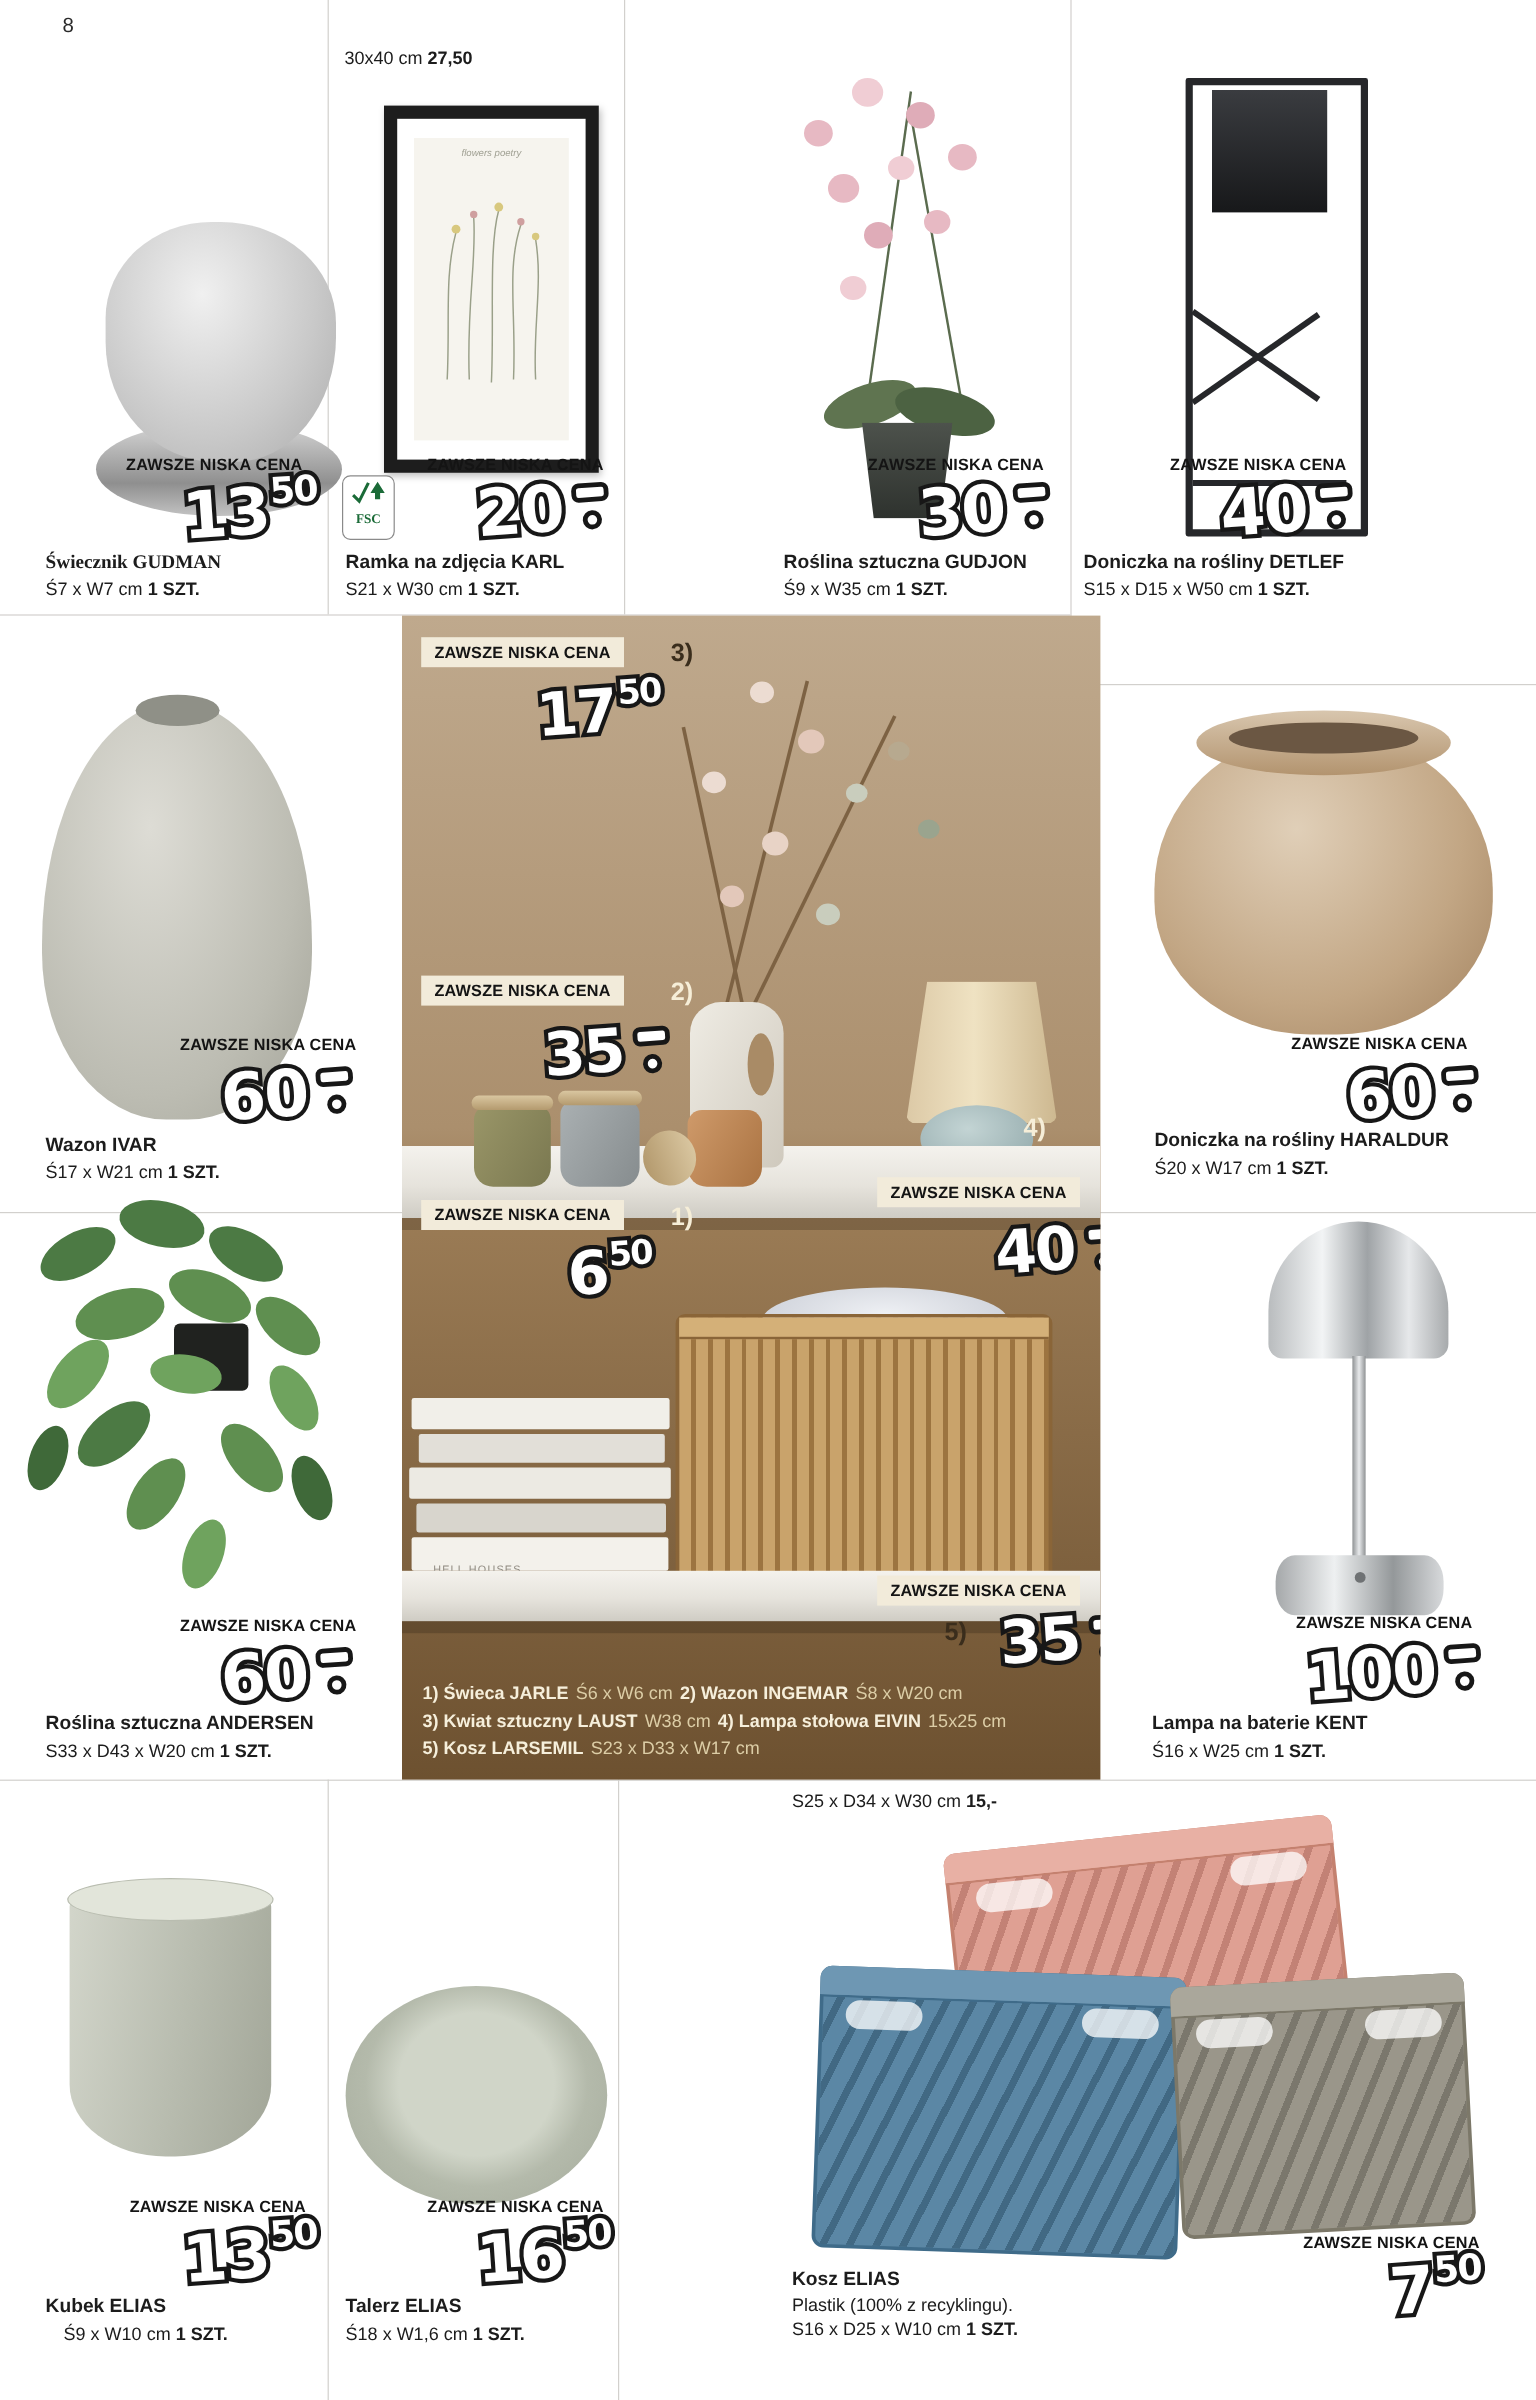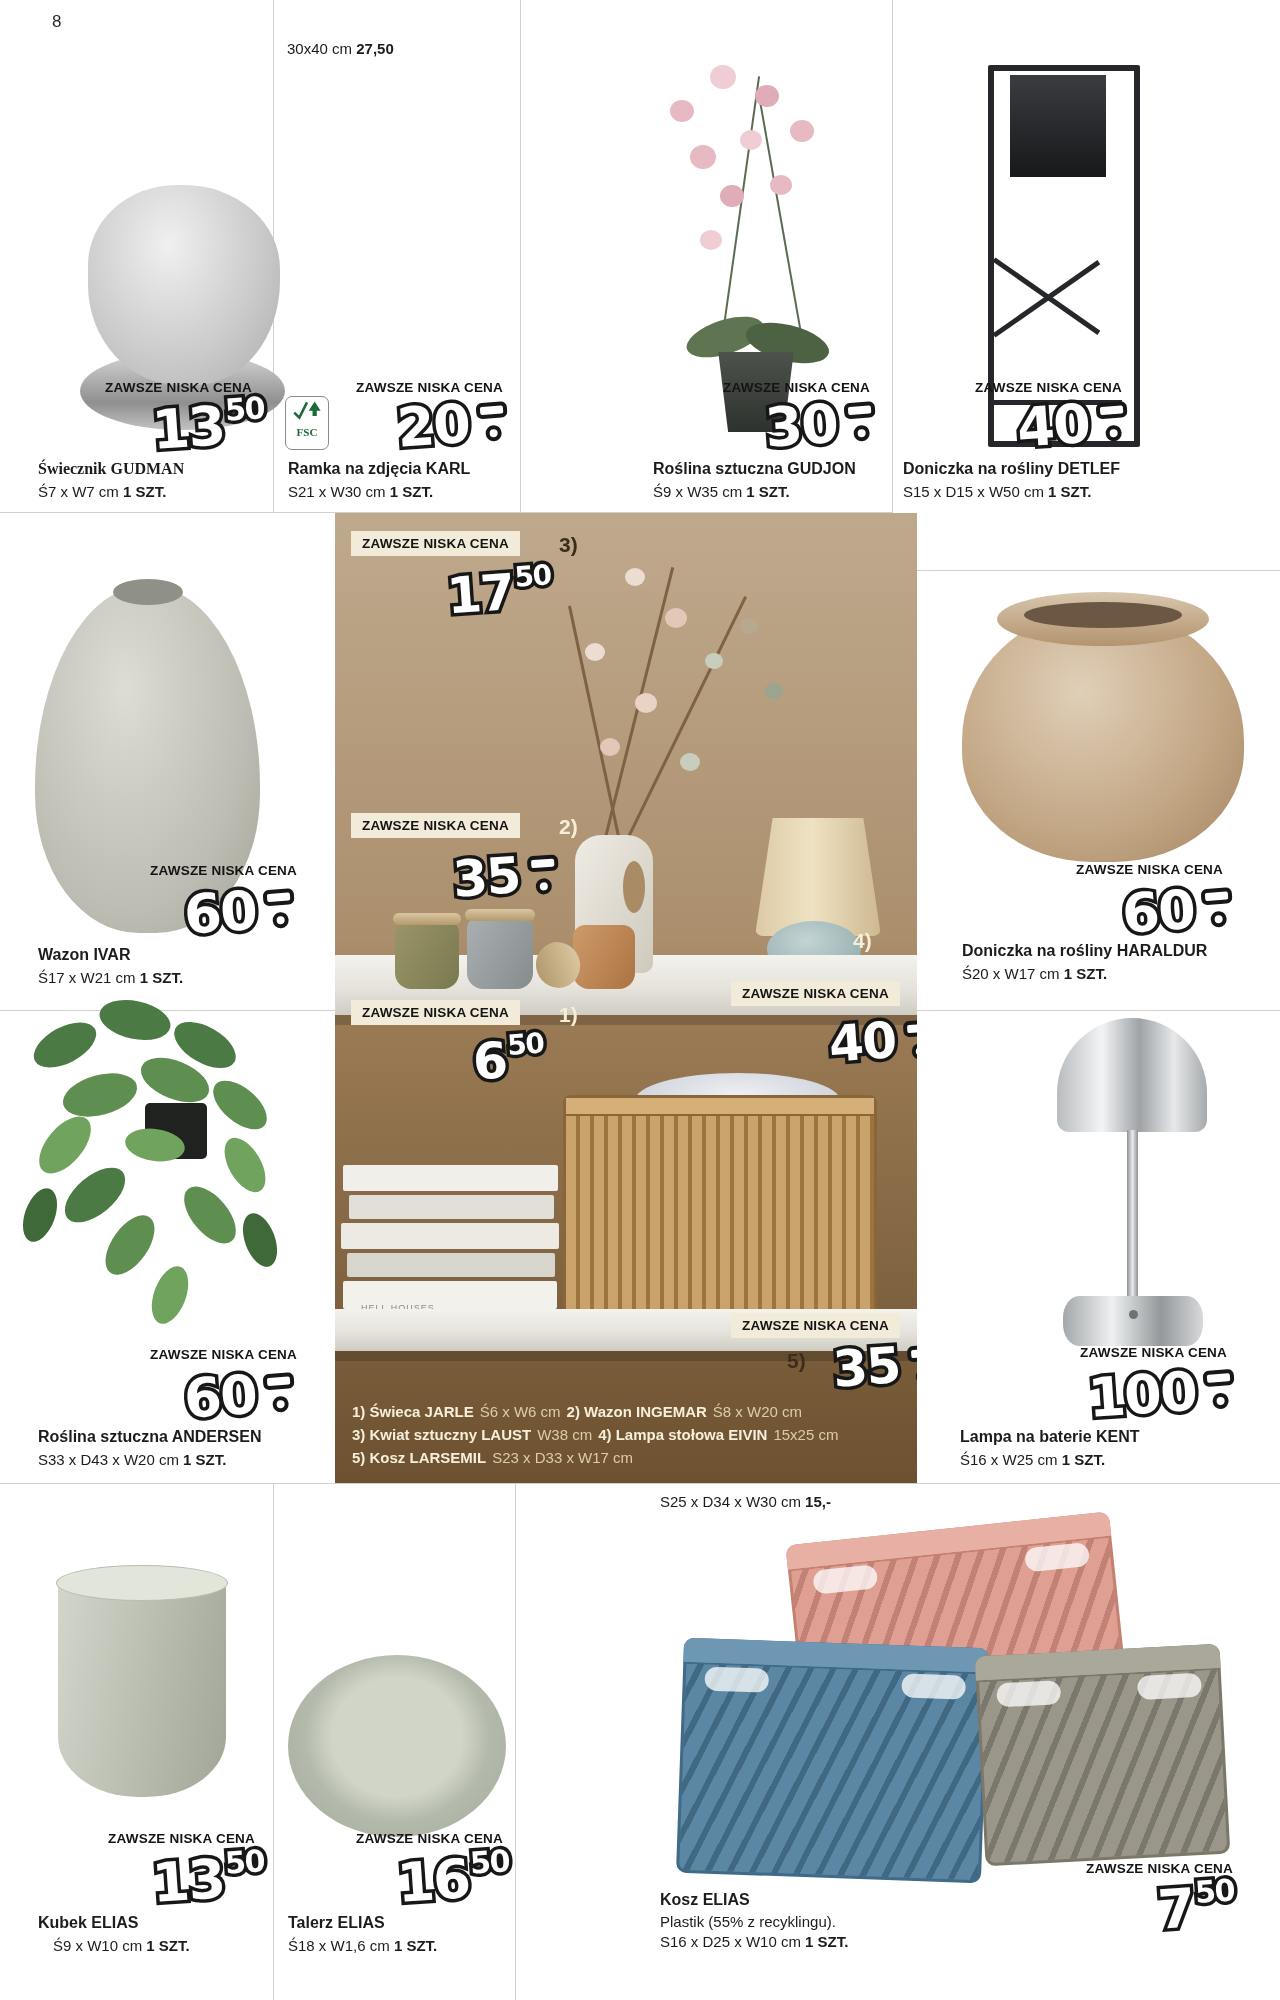--- a/index.html
+++ b/index.html
@@ -138,20 +138,43 @@
     <div class="pname" style="left:38px;top:460px;font-family:Liberation Serif, serif;">Świecznik GUDMAN</div>
     <div class="pdims" style="left:38px;top:483px;">
       <span>Ś7 x W7 cm</span> <b>1 SZT.</b>
     </div>
   </div>
 
   <div class="cell" style="left:273px;top:0;width:247px;height:512px;">
     <div class="pnote" style="left:14px;top:40px;">
       <span>30x40 cm</span> <b>27,50</b>
     </div>
+    <div class="frame-k">
+      <div class="frame-art">
+        <div class="script" style="margin-top:8px;">flowers poetry</div>
+        <svg width="100%" height="78%" viewBox="0 0 100 160">
+          <g stroke="#9aa089" stroke-width="1" fill="none">
+            <path d="M20 150 C22 110 18 80 26 50"></path>
+              <path d="M35 150 C33 100 40 70 38 40"></path>
+            <path d="M50 152 C52 110 48 60 55 35"></path>
+              <path d="M65 150 C67 105 60 75 70 45"></path>
+            <path d="M80 150 C78 115 85 85 80 55"></path>
+          </g>
+          <g fill="#d8c87e">
+              <circle cx="26" cy="48" r="3"></circle>
+              <circle cx="55" cy="33" r="3"></circle>
+              <circle cx="80" cy="53" r="2.5"></circle>
+            </g>
+          <g fill="#cf9f9f">
+              <circle cx="38" cy="38" r="2.5"></circle>
+              <circle cx="70" cy="43" r="2.5"></circle>
+            </g>
+        </svg>
+      </div>
+    </div>
     <div class="fsc">
       <svg width="34" height="26" viewBox="0 0 40 30">
         <path d="M5 18 L11 24 L20 6" stroke="#1b6b38" stroke-width="3" fill="none"></path>
         <path d="M29 5 l7 11 h-4.5 v6 h-5 v-6 H22 z" fill="#1b6b38"></path>
       </svg>
       <div class="txt">FSC</div>
     </div>
     <div class="znc" style="right:17px;top:380px;">ZAWSZE NISKA CENA</div>
     <div class="oprice" style="right:12px;top:398px;">
       <span class="pl stroke" aria-hidden="true">
@@ -538,19 +561,19 @@
       <span class="pl stroke" aria-hidden="true">
           <span>7</span>
           <span class="sup">50</span>
         </span>
       <span class="pl fill">
           <span>7</span>
           <span class="sup">50</span>
         </span>
     </div>
     <div class="pname" style="left:145px;top:408px;">Kosz ELIAS</div>
-    <div class="pdims" style="left:145px;top:430px;">Plastik (55% z recyklingu).</div>
+    <div class="pdims" style="left:145px;top:430px;">Plastik (100% z recyklingu).</div>
     <div class="pdims" style="left:145px;top:450px;">
       <span>S16 x D25 x W10 cm</span> <b>1 SZT.</b>
     </div>
   </div>
 
 </div>
 
 </body></html>

